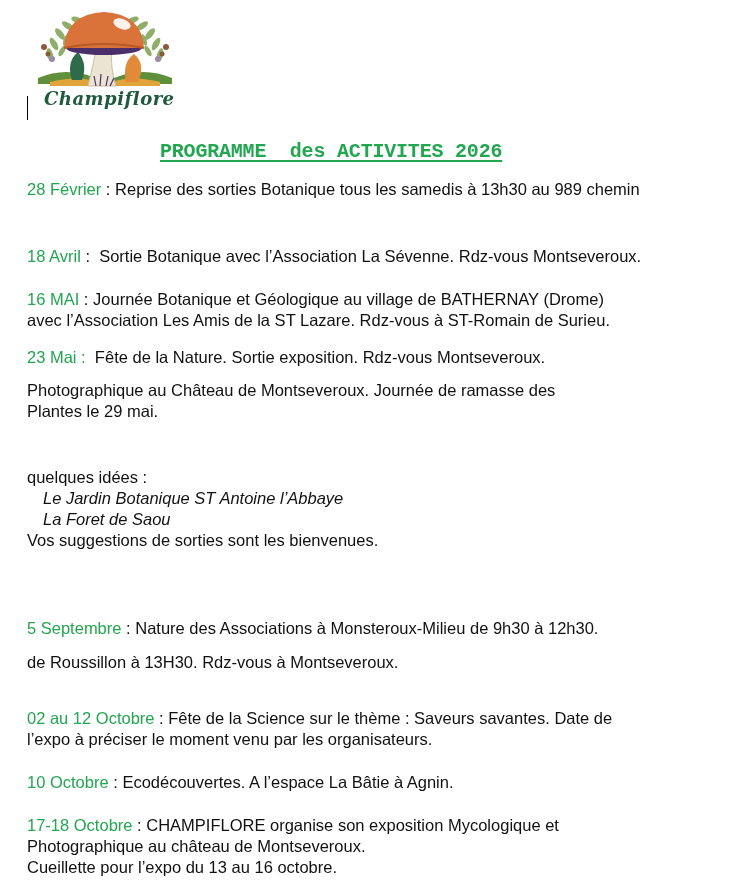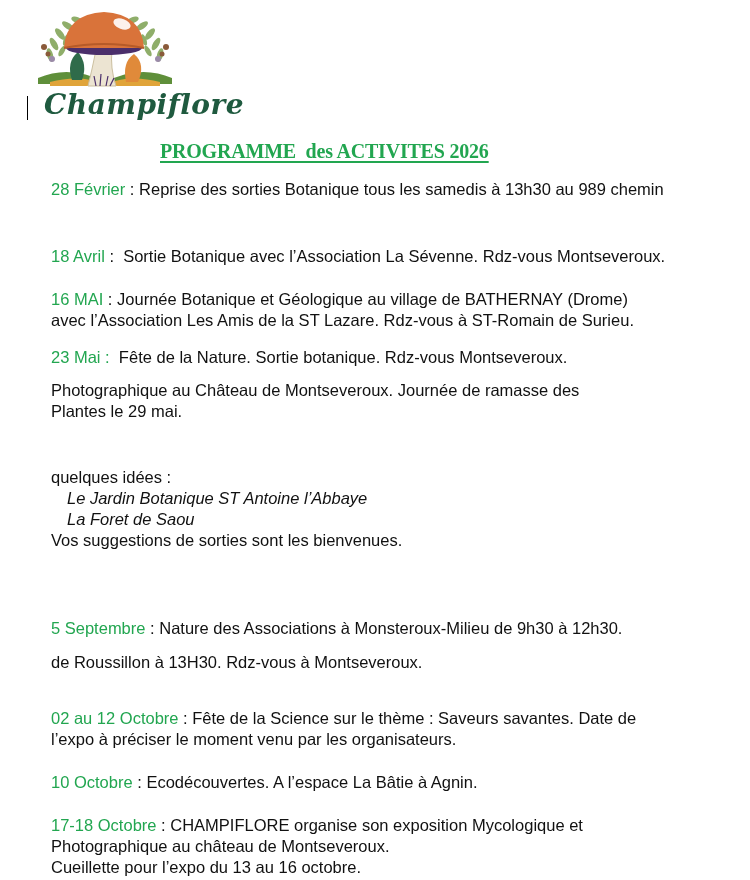--- a/index.html
+++ b/index.html
@@ -1,29 +1,29 @@
 <!DOCTYPE html>
 <html><head>
   <meta charset="utf-8">
   <style>
     html, body { margin: 0; padding: 0; background: #ffffff; }
     body { width: 750px; height: 880px; position: relative; overflow: hidden;
       font-family: "Liberation Sans", sans-serif; color: #111111; }
     .logo { position: absolute; left: 30px; top: 4px; width: 150px; height: 115px; }
     .logo svg { position: absolute; left: 0; top: 0; }
     .brand { position: absolute; left: 44px; top: 88px; font-family: "DejaVu Serif", serif;
-      font-style: italic; font-weight: bold; font-size: 28px; color: #1f5a3f; letter-spacing: 0.5px; }
+      font-style: italic; font-weight: bold; font-size: 18px; color: #1f5a3f; letter-spacing: 0.5px; }
     .cursor-bar { position: absolute; left: 27px; top: 96px; width: 1px; height: 24px; background: #000; }
-    .title { position: absolute; left: 160px; top: 140px; font-family: Liberation Serif, serif;
+    .title { position: absolute; left: 160px; top: 140px; font-family: Liberation Mono, monospace;
       font-weight: bold; font-size: 20px; color: #22a650; text-decoration: underline;
       text-underline-offset: 3px; text-decoration-thickness: 2px; white-space: pre; letter-spacing: -0.2px; }
     .entries { position: absolute; left: 27px; top: 179px; width: 710px; font-size: 16.5px; line-height: 21px; }
     .entry { position: absolute; left: 0; white-space: nowrap; }
     .date { color: #22a650; }
-    .line { display: block; margin-left: 24px; }
+    .line { display: block; }
     .indent { padding-left: 16px; font-style: italic; }
   </style>
 </head>
 <body>
 
 <div class="logo">
   <svg width="150" height="90" viewBox="0 0 150 90">
 
     <g fill="#8fae6a">
       <ellipse cx="30" cy="30" rx="3" ry="7" transform="rotate(-40 30 30)"></ellipse>
@@ -90,21 +90,21 @@
   <div class="entry" style="top:67px">
     <span class="line"><span class="date">18 Avril</span><span style="white-space:pre"> :  Sortie Botanique avec l’Association La Sévenne. Rdz-vous Montseveroux.</span></span>
   </div>
 
   <div class="entry" style="top:110px">
     <span class="line"><span class="date">16 MAI</span><span style="white-space:pre"> : Journée Botanique et Géologique au village de BATHERNAY (Drome)</span></span>
     <span class="line">avec l’Association Les Amis de la ST Lazare. Rdz-vous à ST-Romain de Surieu.</span>
   </div>
 
   <div class="entry" style="top:168px">
-    <span class="line"><span class="date">23 Mai :</span><span style="white-space:pre">  Fête de la Nature. Sortie botanique. Rdz-vous Montseveroux.</span></span>
+    <span class="line"><span class="date">23 Mai :</span><span style="white-space:pre">  Fête de la Nature. Sortie exposition. Rdz-vous Montseveroux.</span></span>
   </div>
 
   <div class="entry" style="top:201px">
     <span class="line">Photographique au Château de Montseveroux. Journée de ramasse des</span>
     <span class="line">Plantes le 29 mai.</span>
   </div>
 
   <div class="entry" style="top:288px">
     <span class="line">quelques idées :</span>
     <span class="line indent">Le Jardin Botanique ST Antoine l’Abbaye</span>

